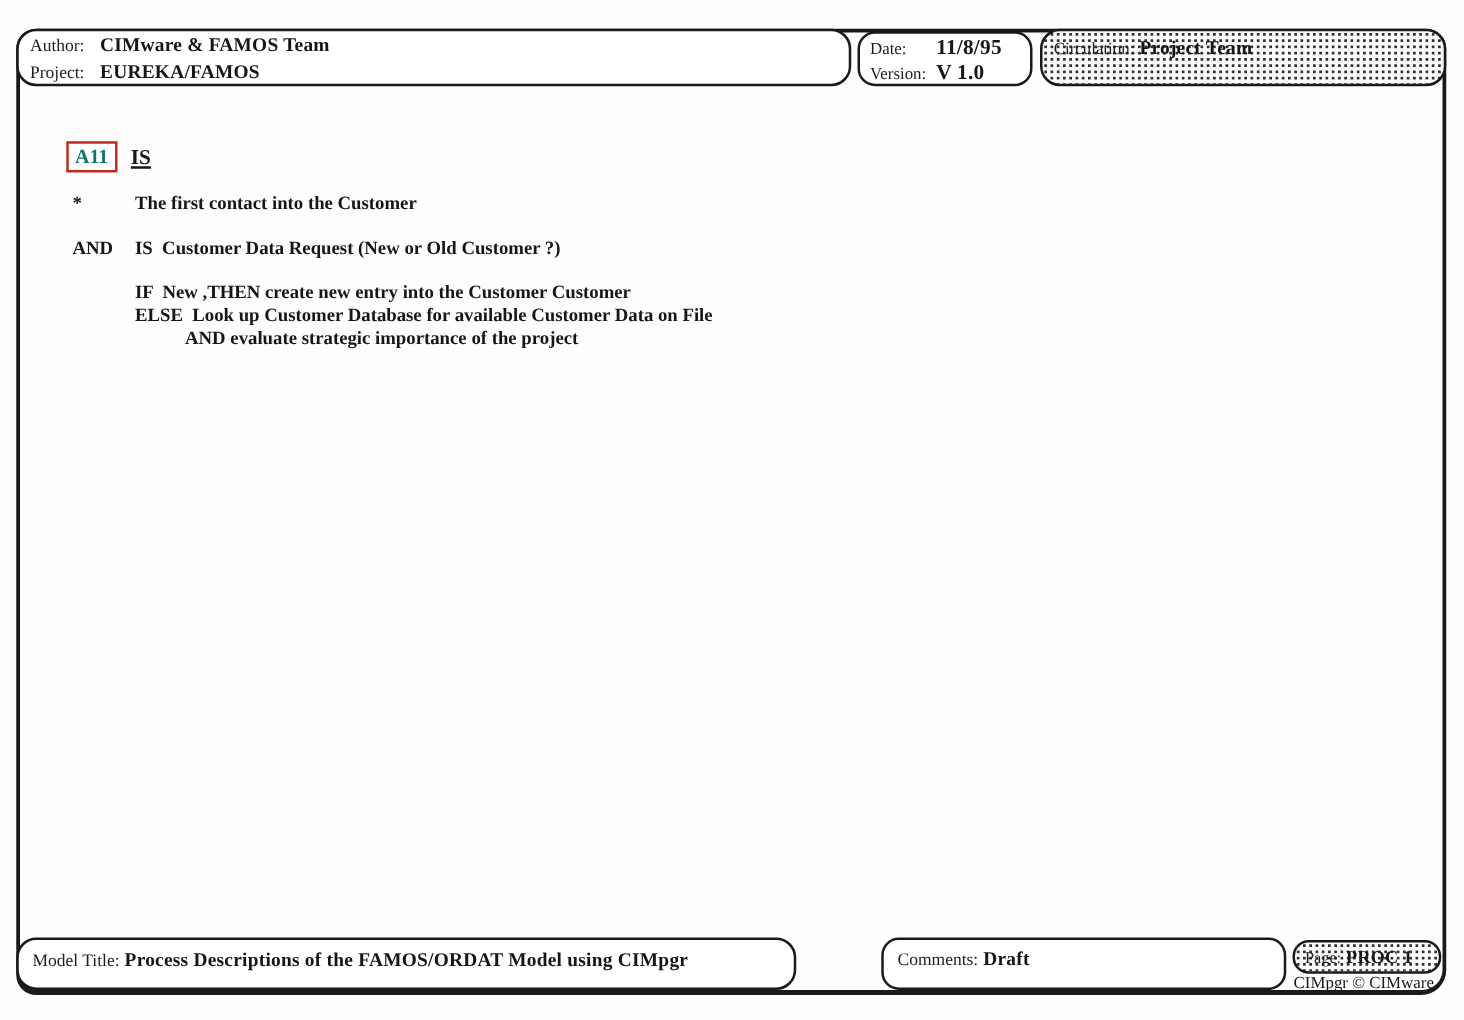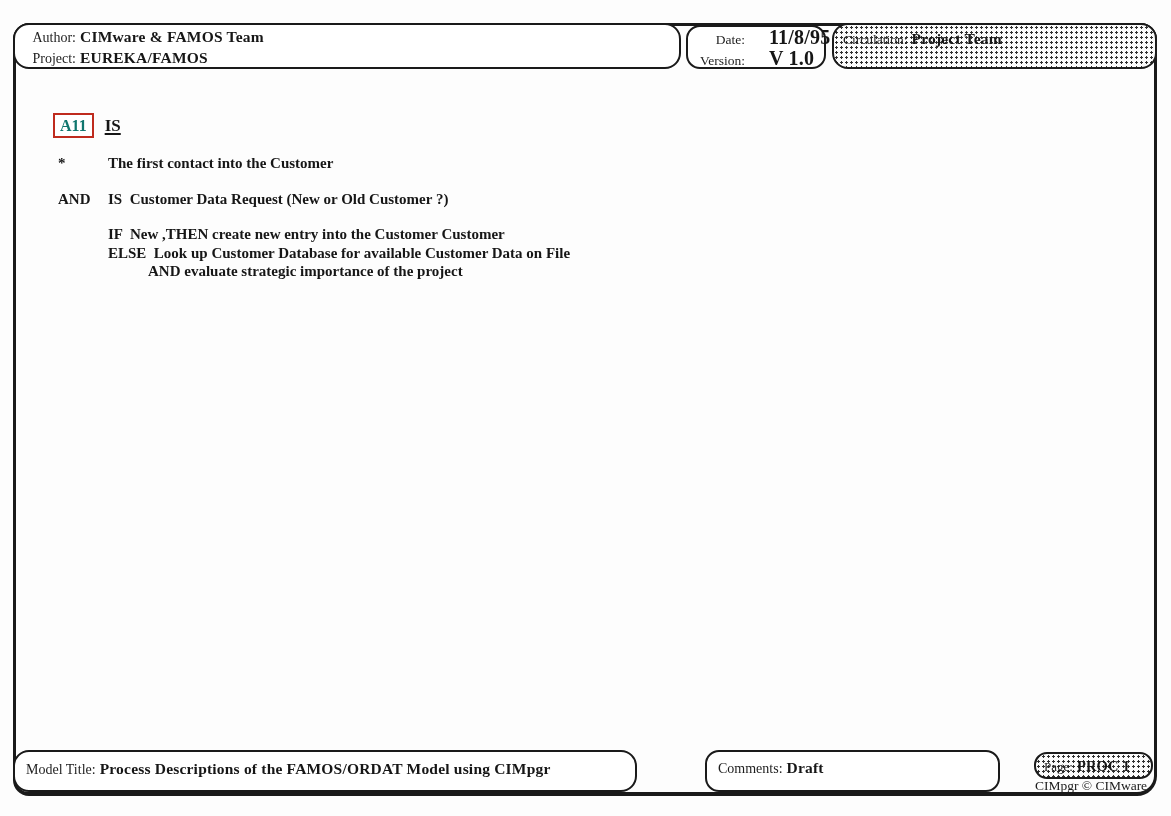--- a/index.html
+++ b/index.html
@@ -21,30 +21,30 @@
   
   .fbox{
     position:absolute;box-sizing:border-box;
     background:#ffffff;border:2.5px solid #1a1a1a;
   }
   .dotted{
     background-color:#fbfbfb;
     background-image:radial-gradient(#2f2f2f 1px, rgba(0,0,0,0) 1.35px);
     background-size:5px 5px;
   }
-  .flabel{font-size:14px;color:#1d1d1d;text-align:right;}
+  .flabel{font-size:14px;color:#1d1d1d;}
   .fvalue{font-weight:bold;font-size:15.5px;letter-spacing:.2px;}
   
   .author-box{left:13px;top:23px;width:668px;height:46px;border-radius:16px;padding:2px 0 0 9px;}
   .author-box .row{line-height:20px;white-space:nowrap;}
   .author-box .flabel{display:inline-block;width:52px;}
   .date-box{left:686px;top:25px;width:140px;height:44px;border-radius:14px;padding:1px 0 0 8px;}
   .date-box .row{line-height:19px;white-space:nowrap;}
   .date-box .flabel{display:inline-block;width:49px;font-size:13.5px;}
-  .date-box .fvalue{font-size:20px;margin-left:20px;}
+  .date-box .fvalue{font-size:17px;}
   .circ-box{left:832px;top:23px;width:325px;height:46px;border-radius:16px;padding:5px 0 0 9px;white-space:nowrap;}
   .circ-box .flabel{font-size:13.5px;}
   
   .node-title{position:absolute;left:53px;top:113px;display:flex;align-items:center;}
   .node-id{
     box-sizing:border-box;border:2px solid #bf2b1e;color:#0f766e;
     font-weight:bold;font-size:16px;line-height:1;padding:3px 5px 2px 5px;
     background:#fff;
   }
   .node-op{
@@ -52,21 +52,21 @@
     text-decoration:underline;text-decoration-thickness:2px;text-underline-offset:2px;
   }
   .process-lines{position:absolute;left:13px;top:137px;width:1110px;}
   .line{display:flex;padding-left:45px;font-weight:bold;font-size:15px;line-height:18.5px;margin-top:0;}
   .line.gap{margin-top:17px;}
   .kw{flex:0 0 50px;}
   .tx{white-space:pre-wrap;}
   .line.indent2 .tx{margin-left:40px;}
   
   .model-box{left:13px;top:750px;width:624px;height:42px;border-radius:16px;padding:8px 0 0 11px;white-space:nowrap;}
-  .comments-box{left:705px;top:750px;width:295px;height:42px;border-radius:14px;padding:7px 0 0 11px;white-space:nowrap;}
+  .comments-box{left:705px;top:750px;width:324px;height:42px;border-radius:14px;padding:7px 0 0 11px;white-space:nowrap;}
   .page-box{left:1034px;top:752px;width:119px;height:27px;border-radius:13px;padding:3px 0 0 8px;white-space:nowrap;}
   .page-box .flabel{font-size:13px;}
   .page-box .fvalue{font-size:14.5px;}
   .copyright{
     position:absolute;left:1026px;top:778px;width:130px;
     font-size:13.5px;text-align:center;white-space:nowrap;color:#1b1b1b;
   }
 </style>
 </head>
 <body>

